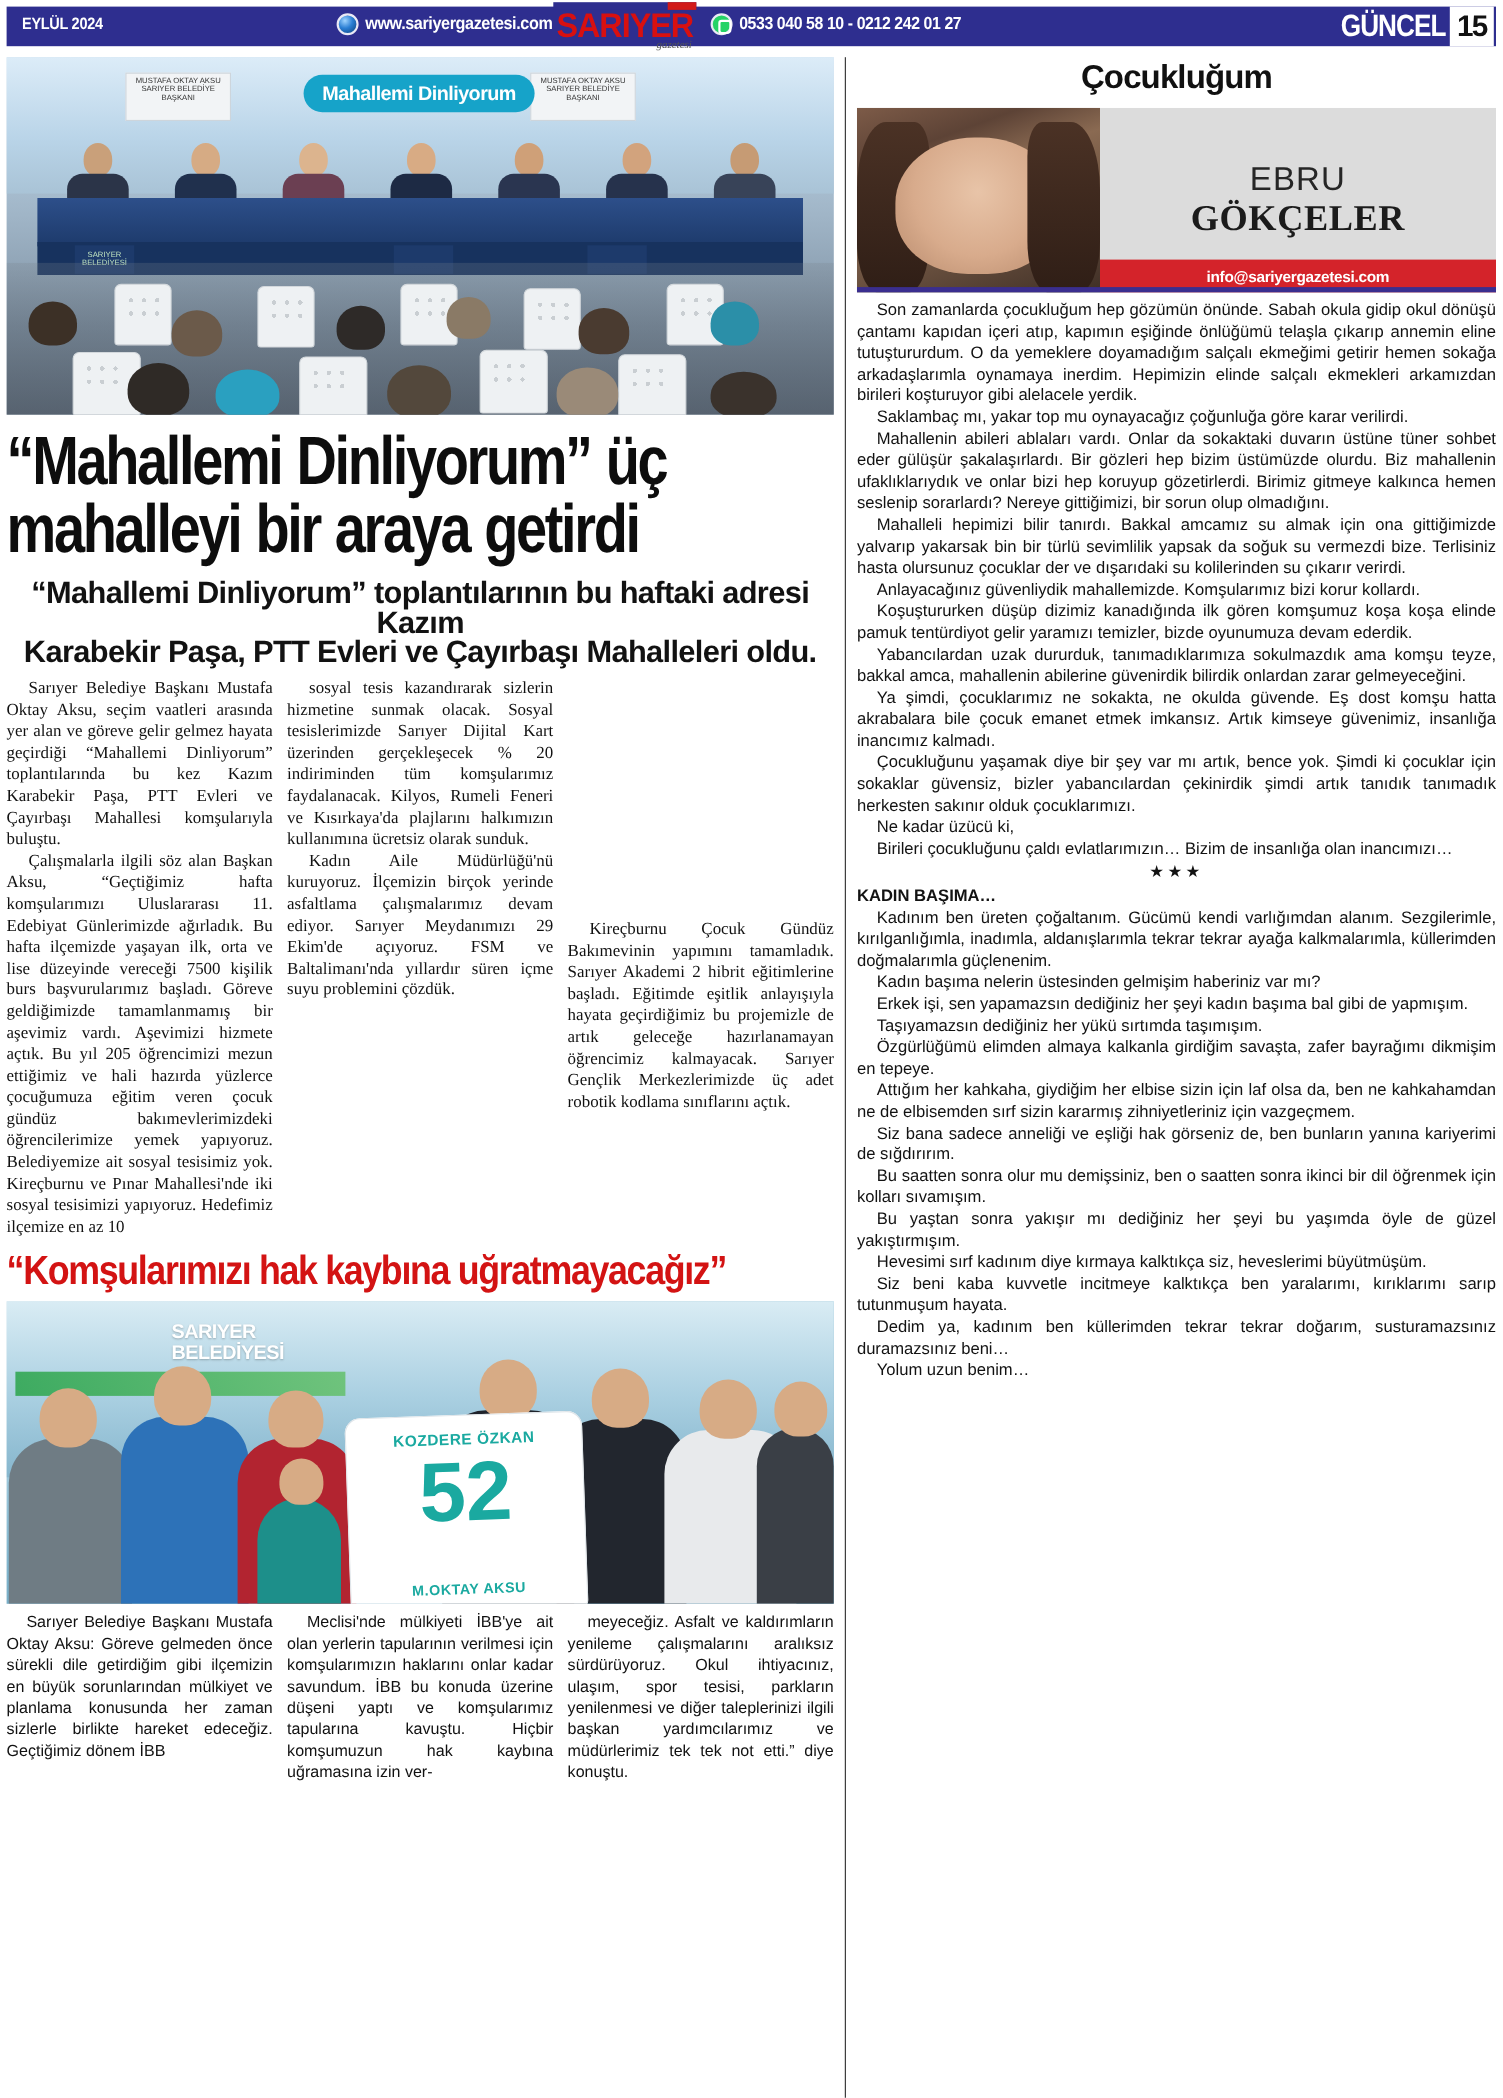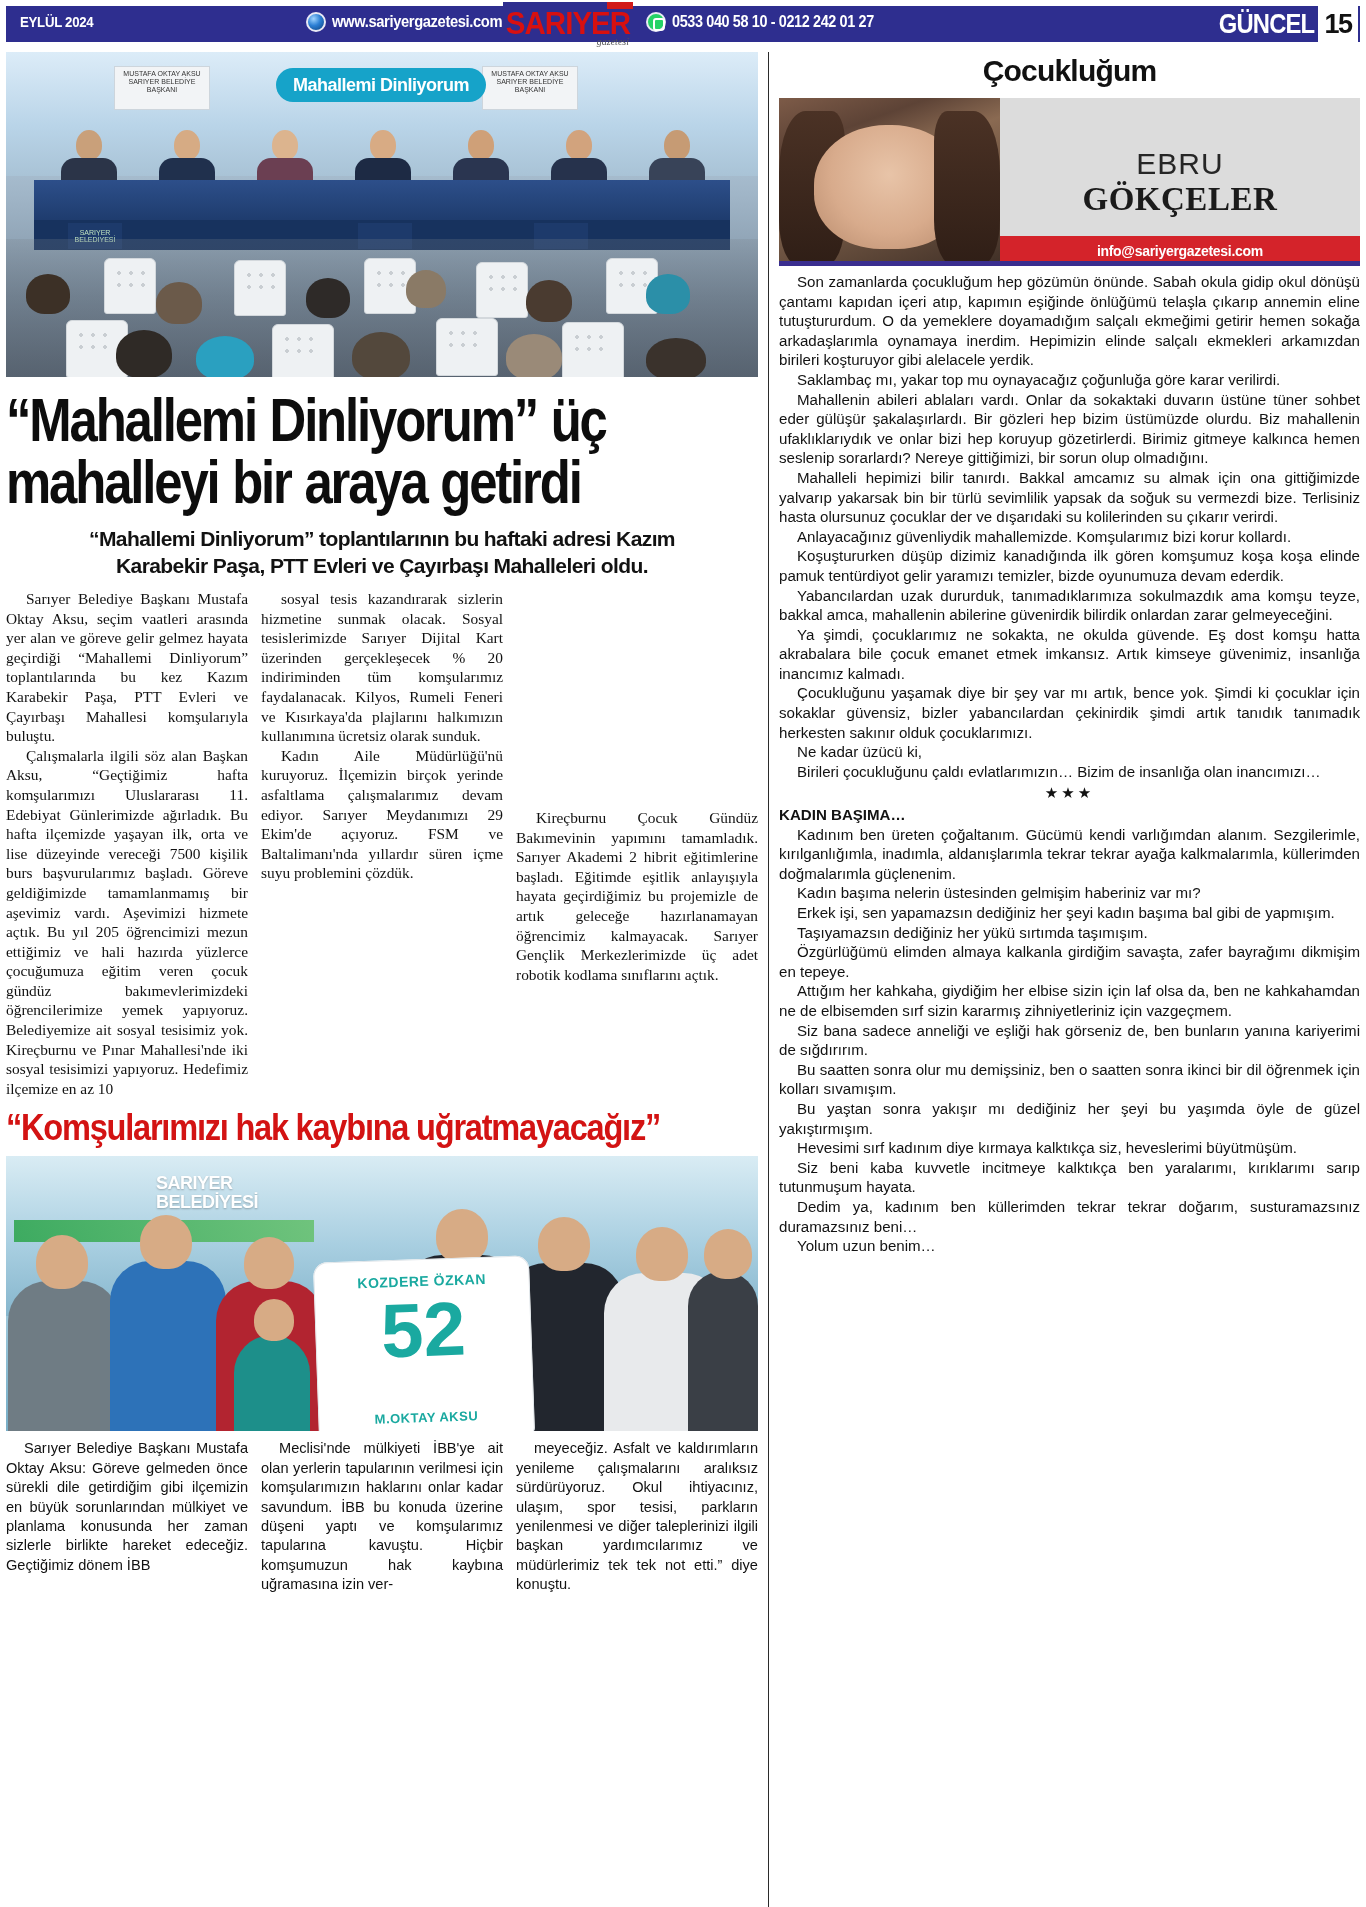--- a/index.html
+++ b/index.html
@@ -206,21 +206,21 @@
     color: #0d0d0d;
     transform: scaleX(0.82);
     transform-origin: left top;
     width: 122%;
     margin-top: 12px;
     word-spacing: 2px;
   }
   .deck {
     font-family: "Liberation Sans", sans-serif;
     font-weight: bold;
-    font-size: 21px;
+    font-size: 28px;
     line-height: 27px;
     letter-spacing: -0.6px;
     text-align: center;
     color: #121212;
     margin: 12px 6px 10px 6px;
   }
 
   
   .body-cols {
     display: flex; gap: 13px;

